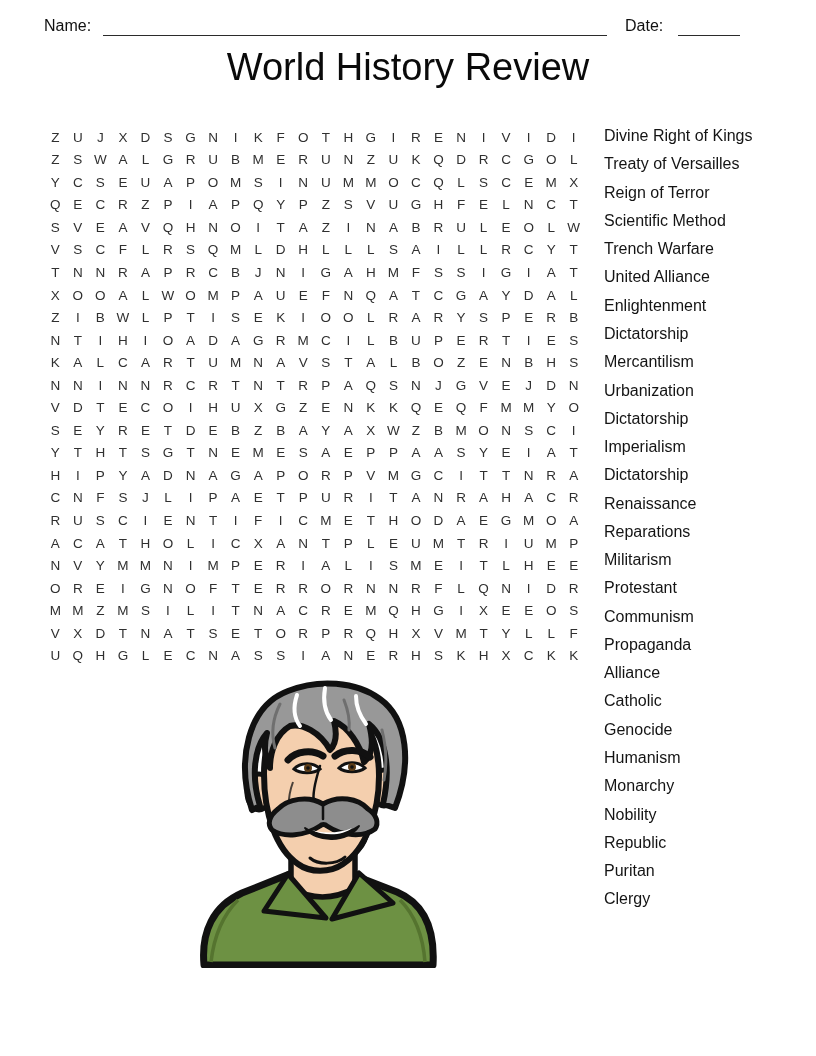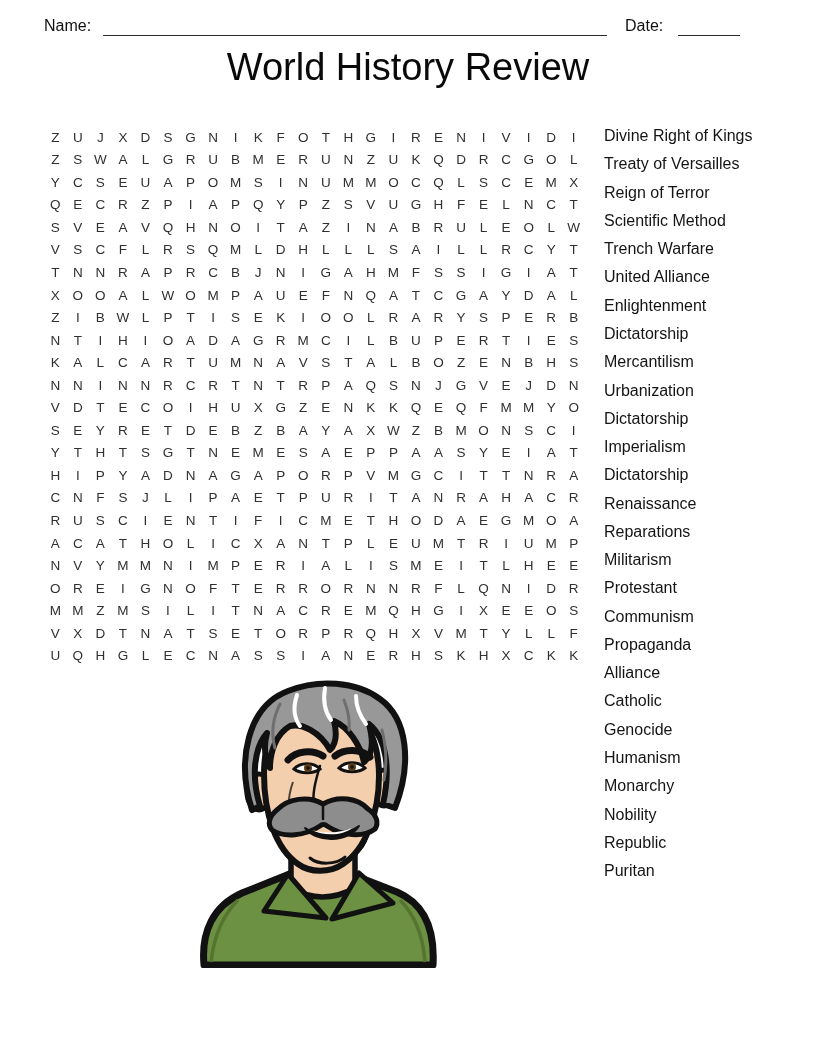--- a/index.html
+++ b/index.html
@@ -700,20 +700,21 @@
       <div class="word-item">Communism</div>
       <div class="word-item">Propaganda</div>
       <div class="word-item">Alliance</div>
       <div class="word-item">Catholic</div>
       <div class="word-item">Genocide</div>
       <div class="word-item">Humanism</div>
       <div class="word-item">Monarchy</div>
       <div class="word-item">Nobility</div>
       <div class="word-item">Republic</div>
       <div class="word-item">Puritan</div>
+      <div class="word-item">Clergy</div>
     </div>
 
   <div class="illus">
     <svg viewBox="0 0 244 304" xmlns="http://www.w3.org/2000/svg">
 
       <path d="M8 301 C5 268 17 242 46 229 L96 209 L152 209 L201 228 C229 240 239 266 237 301 Z" stroke="#111111" stroke-width="7" stroke-linejoin="round" fill="#6d9143"></path>
       <path d="M42 236 C28 250 18 272 15 298" fill="none" stroke-width="3.5" stroke="#55742f"></path>
       <path d="M204 236 C218 250 227 272 229 298" fill="none" stroke-width="3.5" stroke="#55742f"></path>
 
       <path d="M95 168 L95 224 Q126 242 159 224 L159 168 Z" stroke="#111111" stroke-width="5.5" stroke-linejoin="round" fill="#f4cfae"></path>

